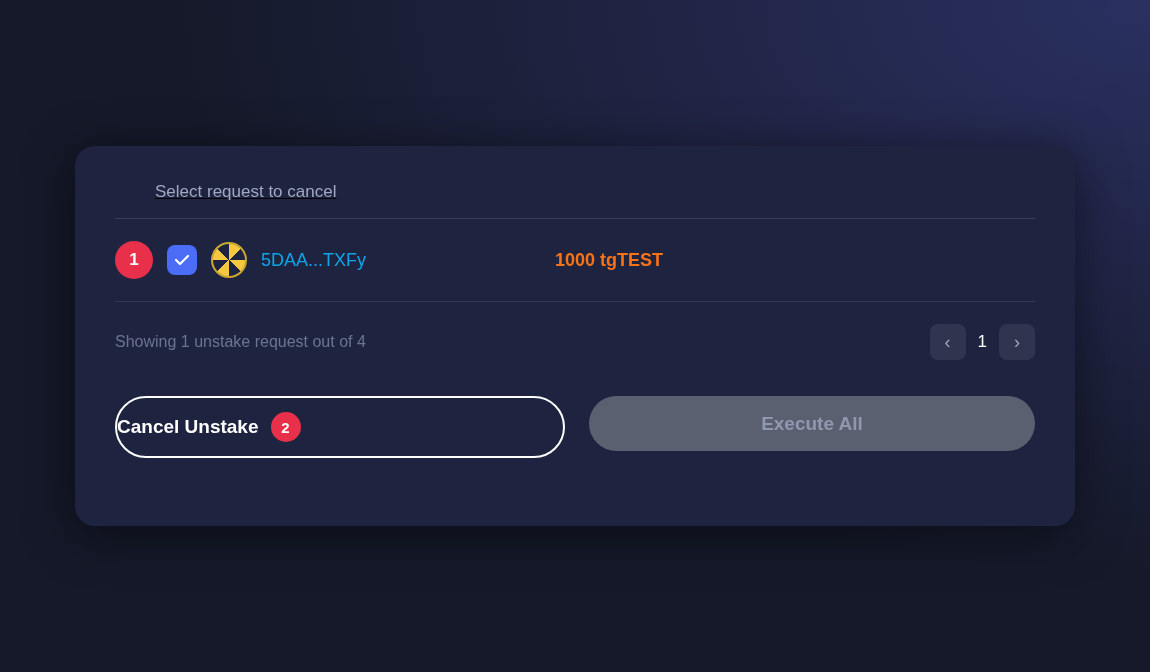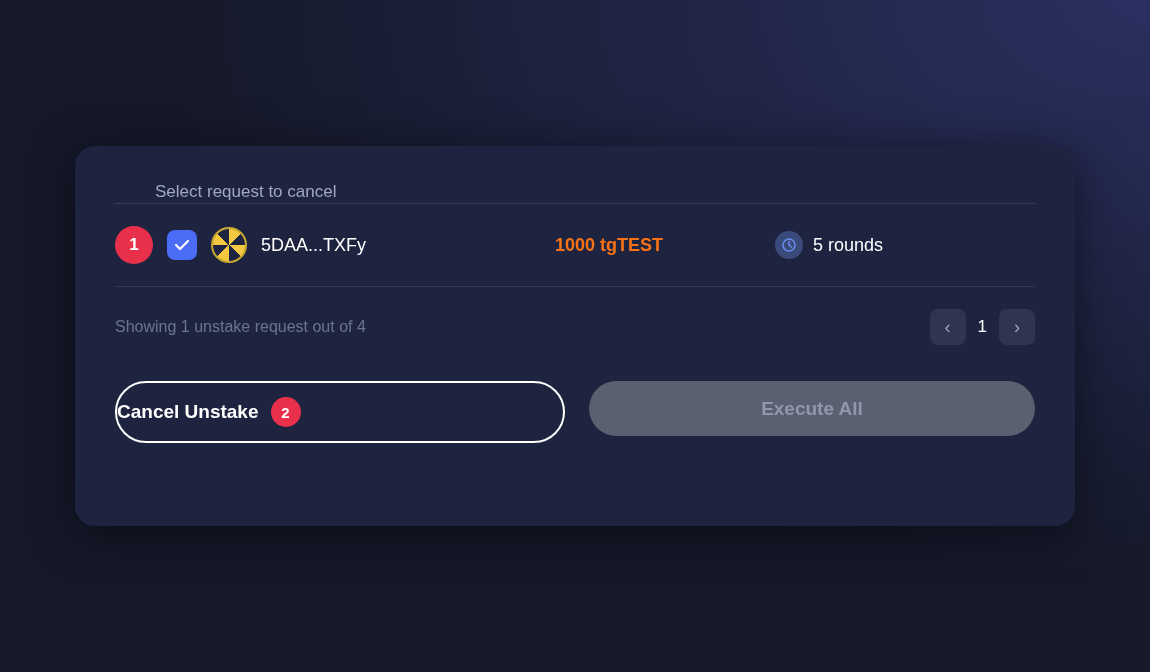--- a/index.html
+++ b/index.html
@@ -26,23 +26,24 @@
       padding: 36px 40px 36px 40px;
       width: 1000px;
       min-height: 380px;
       position: relative;
       box-shadow: 0 8px 48px rgba(0,0,0,0.5);
     }
 
     .table-header {
       display: grid;
       grid-template-columns: 1fr 220px 260px;
-      padding-bottom: 1px;
+      padding-bottom: 16px;
       border-bottom: 1px solid rgba(255,255,255,0.12);
       margin-bottom: 0;
+      text-decoration: underline;
     }
 
     .table-header-cell {
       color: #a0a8c0;
       font-size: 17px;
       font-weight: 400;
     }
 
     .table-header-cell:first-child {
       padding-left: 40px;
@@ -96,21 +97,21 @@
     .token-icon {
       width: 36px;
       height: 36px;
       border-radius: 50%;
       background: conic-gradient(#f5c842 0deg 45deg, #1e2440 45deg 90deg, #f5c842 90deg 135deg, #1e2440 135deg 180deg, #f5c842 180deg 225deg, #1e2440 225deg 270deg, #f5c842 270deg 315deg, #1e2440 315deg 360deg);
       border: 2px solid #c8a830;
       flex-shrink: 0;
     }
 
     .address-text {
-      color: #ffffff;
+      color: #0ea5e9;
       font-size: 18px;
       font-weight: 500;
     }
 
     .amount-cell {
       color: #f97316;
       font-size: 18px;
       font-weight: 600;
     }
 
@@ -235,29 +236,20 @@
       <div class="row-number">1</div>
       <div class="checkbox">
         <svg viewBox="0 0 16 16" fill="none">
           <polyline points="2,8 6,12 14,4" stroke="white" stroke-width="2.2" stroke-linecap="round" stroke-linejoin="round"></polyline>
         </svg>
       </div>
       <div class="token-icon"></div>
       <span class="address-text">5DAA...TXFy</span>
     </div>
     <div class="amount-cell">1000 tgTEST</div>
-    <div class="time-cell">
-      <div class="clock-icon">
-        <svg width="16" height="16" viewBox="0 0 16 16" fill="none">
-          <circle cx="8" cy="8" r="6" stroke="#6a8cf0" stroke-width="1.5"></circle>
-          <path d="M8 4.5V8L10.5 10" stroke="#6a8cf0" stroke-width="1.5" stroke-linecap="round"></path>
-        </svg>
-      </div>
-      <span>5 rounds</span>
-    </div>
   </div>
 
   <div class="pagination-row">
     <span class="pagination-info">Showing 1 unstake request out of 4</span>
     <div class="pagination-controls">
       <button class="page-btn">‹</button>
       <span class="page-number">1</span>
       <button class="page-btn">›</button>
     </div>
   </div>

